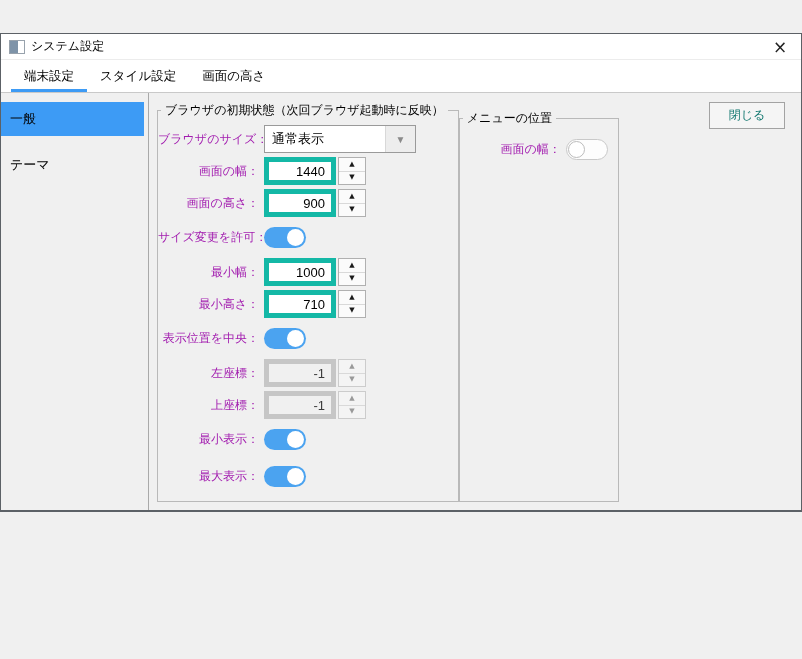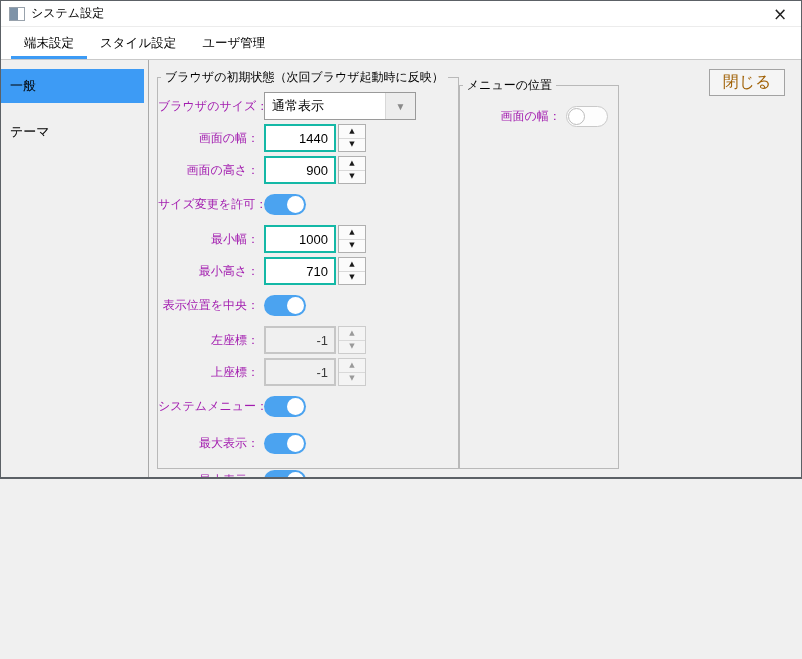--- a/index.html
+++ b/index.html
@@ -10,20 +10,21 @@
     color: #000;
     background: #f0f0f0;
   }
   .window {
     width: 802px; height: 479px;
     border: 1px solid #5c6166;
     border-bottom-width: 2px;
     background: #f0f0f0;
     display: flex; flex-direction: column;
     overflow: hidden;
+    margin-top: 33px;
   }
   
   .titlebar {
     height: 26px; background: #ffffff;
     display: flex; align-items: center;
     padding: 0 6px; flex: 0 0 auto;
     border-bottom: 1px solid #ececec;
   }
   .app-icon {
     width: 16px; height: 14px; margin: 0 6px 0 2px;
@@ -92,21 +93,21 @@
   }
   .dd-value { flex: 1; display: flex; align-items: center; padding-left: 7px; font-size: 13px; }
   .dd-btn {
     width: 30px; background: #ededed; border-left: 1px solid #d8d8d8;
     display: flex; align-items: center; justify-content: center;
     color: #8a8a8a; font-size: 10px;
   }
   
   .spin { display: flex; align-items: stretch; height: 28px; }
   .spin-input {
-    width: 72px; height: 28px; border: 2px solid #14b8a6; background: #fff;
+    width: 72px; height: 28px; border: 5px solid #14b8a6; background: #fff;
     text-align: right; padding-right: 6px; font-size: 13px;
     font-family: "Liberation Sans", "DejaVu Sans", sans-serif; color: #000;
   }
   .spin-btns {
     width: 28px; border: 1px solid #b0b0b0; margin-left: 2px;
     display: flex; flex-direction: column; background: #fbfbfb;
   }
   .sb {
     flex: 1; border: 0; background: transparent; cursor: pointer;
     font-size: 7px; color: #1a1a1a; line-height: 1; padding: 0;
@@ -130,40 +131,40 @@
   .toggle.off { background: #fdfdfd; border: 1px solid #c9c9c9; }
   .toggle.off .knob {
     position: absolute; left: 1px; top: 1px; width: 17px; height: 17px;
     border-radius: 50%; background: #fff; border: 1px solid #bcbcbc;
   }
   
   .flex-spacer { flex: 1; }
   .footer { display: flex; justify-content: flex-end; padding: 0 0 0 0; }
   .close-dialog-btn {
     width: 76px; height: 27px; background: #f5f5f5;
-    border: 1px solid #a3a3a3; font-size: 16px; color: #a16207; cursor: pointer;
+    border: 1px solid #a3a3a3; font-size: 12px; color: #0f766e; cursor: pointer;
     font-family: "Liberation Sans", "DejaVu Sans", sans-serif;
   }
 </style>
 </head>
 <body>
 
 <div class="window" style="--accent:#3d9bf5; --toggle-on:#4ba3f0;">
 
   <div class="titlebar">
     <span class="app-icon"></span>
     <span class="title-text">システム設定</span>
     <span class="tb-spacer"></span>
     <button class="close-btn"><span>×</span></button>
   </div>
 
   <div class="tabbar">
     <button class="tab active">端末設定</button>
     <button class="tab">スタイル設定</button>
-    <button class="tab">ユーザ管理</button>
+    <button class="tab">画面の高さ</button>
   </div>
 
   <div class="main">
 
     <div class="sidebar">
       <div class="side-item selected">一般</div>
       <div class="side-item">テーマ</div>
     </div>
 
     <div class="content">
@@ -277,36 +278,30 @@
                   <span>▲</span>
                 </button>
               <button class="sb" disabled="">
                   <span>▼</span>
                 </button>
             </span>
           </span>
         </div>
 
 
-        <div class="row tgl">
-          <span class="lbl">システムメニュー：</span>
+
+        <div class="row tgl">
+          <span class="lbl">最小表示：</span>
           <span class="toggle on">
               <span class="knob"></span>
             </span>
         </div>
 
         <div class="row tgl">
           <span class="lbl">最大表示：</span>
-          <span class="toggle on">
-              <span class="knob"></span>
-            </span>
-        </div>
-
-        <div class="row tgl">
-          <span class="lbl">最小表示：</span>
           <span class="toggle on">
               <span class="knob"></span>
             </span>
         </div>
 
       </fieldset>
 
       <fieldset>
         <legend>メニューの位置</legend>
         <div class="row tgl">

